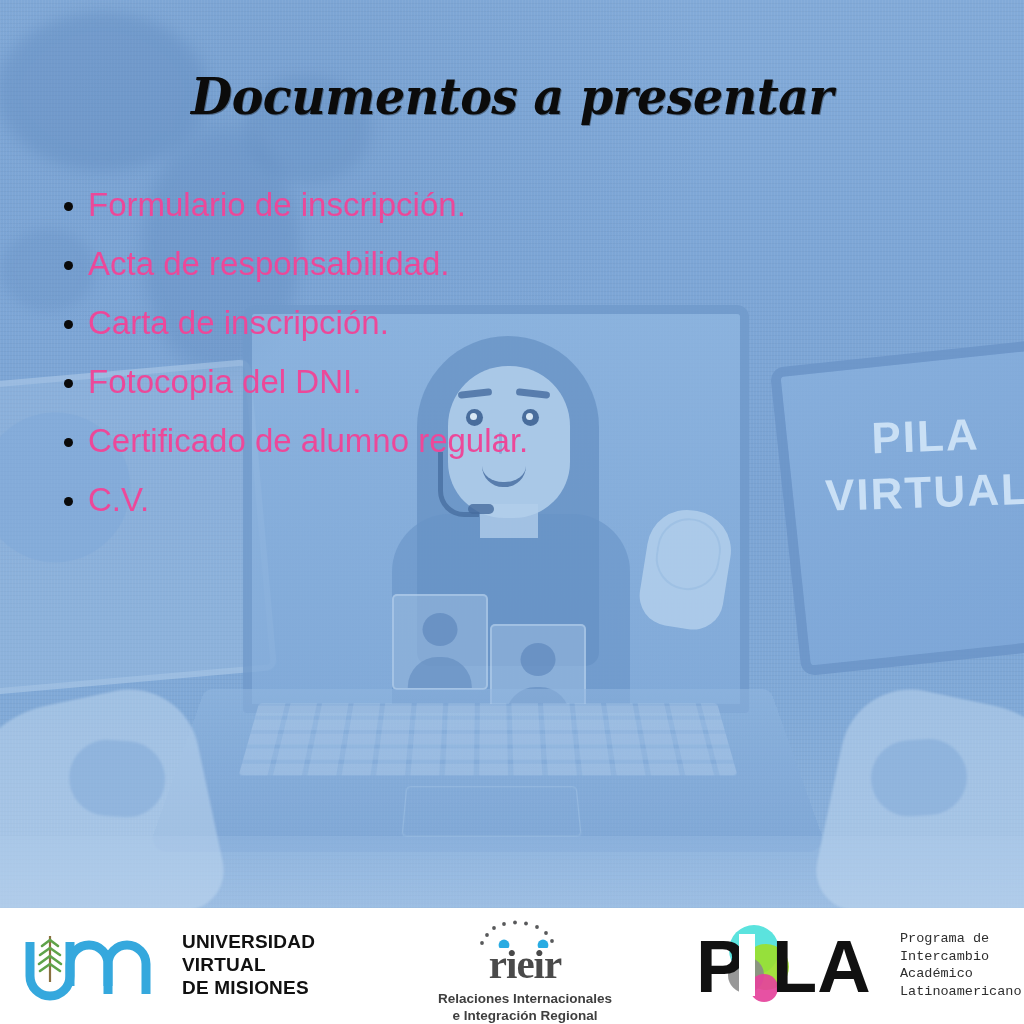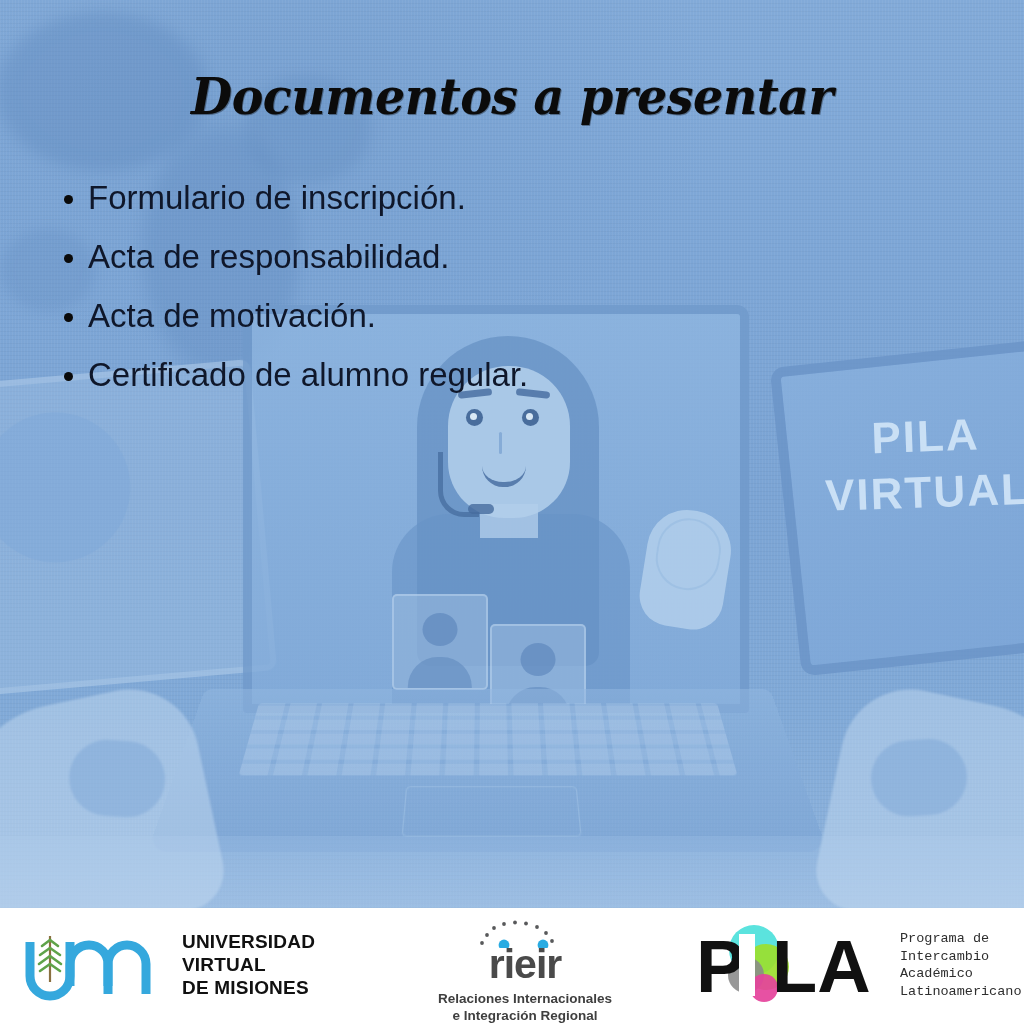--- a/index.html
+++ b/index.html
@@ -177,23 +177,23 @@
     text-shadow:1px 1px 0 rgba(0,0,0,.35);
     transform:scaleX(.93);
   }
   ul.doc-list{
     position:absolute;left:58px;top:172px;width:950px;
     margin:0;padding:0;list-style:none;
   }
   ul.doc-list li{
     position:relative;
     padding-left:30px;
-    margin:1px 0 9px 0;
+    margin:8px 0 9px 0;
     font-family:"Liberation Sans", sans-serif;
-    font-size:33px;line-height:50px;color:#0f172a;
+    font-size:33px;line-height:50px;color:#ec4899;
   }
   ul.doc-list li:before{
     content:"";position:absolute;left:6px;top:22px;
     width:9px;height:9px;border-radius:50%;background:#0a0a0a;
   }
 
   
   .footer{
     position:absolute;left:0;top:908px;width:1024px;height:116px;background:#ffffff;border-radius:24px;
   }
@@ -206,21 +206,21 @@
   .unam-mark{width:150px;height:80px;}
   .unam-text{
     font-family:"Liberation Sans", sans-serif;font-weight:700;
     font-size:19px;line-height:23px;color:#111;letter-spacing:.2px;
   }
 
   
   .rieir{position:absolute;left:425px;top:10px;width:200px;text-align:center;}
   .rieir-arc{display:block;margin:0 auto;}
   .rieir-word{
-    font-family:Liberation Sans, sans-serif;font-weight:700;
+    font-family:Liberation Serif, serif;font-weight:700;
     font-size:41px;line-height:41px;color:#4a4a4a;letter-spacing:-1px;
     position:relative;margin-top:-4px;
   }
   .rieir-sub{
     font-family:"Liberation Sans", sans-serif;font-weight:600;
     font-size:13.5px;line-height:17px;color:#3f3f3f;margin-top:5px;
   }
 
   
   .pila{position:absolute;left:694px;top:14px;display:flex;align-items:center;gap:10px;}
@@ -287,22 +287,24 @@
     <div class="hand hand-left"></div>
     <div class="hand hand-right"></div>
   </div>
 
   <div class="content">
     <div class="title">Documentos a presentar</div>
 
     <ul class="doc-list">
       <li>Formulario de inscripción.</li>
       <li>Acta de responsabilidad.</li>
-      <li>Acta de motivación.</li>
+      <li>Carta de inscripción.</li>
+      <li>Fotocopia del DNI.</li>
       <li>Certificado de alumno regular.</li>
+      <li>C.V.</li>
     </ul>
   </div>
 
   <div class="footer">
     <div class="logos">
 
       <div class="unam">
         <svg class="unam-mark" viewBox="0 0 150 80">
           <g fill="none" stroke="#35A8DD" stroke-width="9" stroke-linecap="butt">
             <path d="M12 18 L12 52 A20 20 0 0 0 52 52 L52 18"></path>

